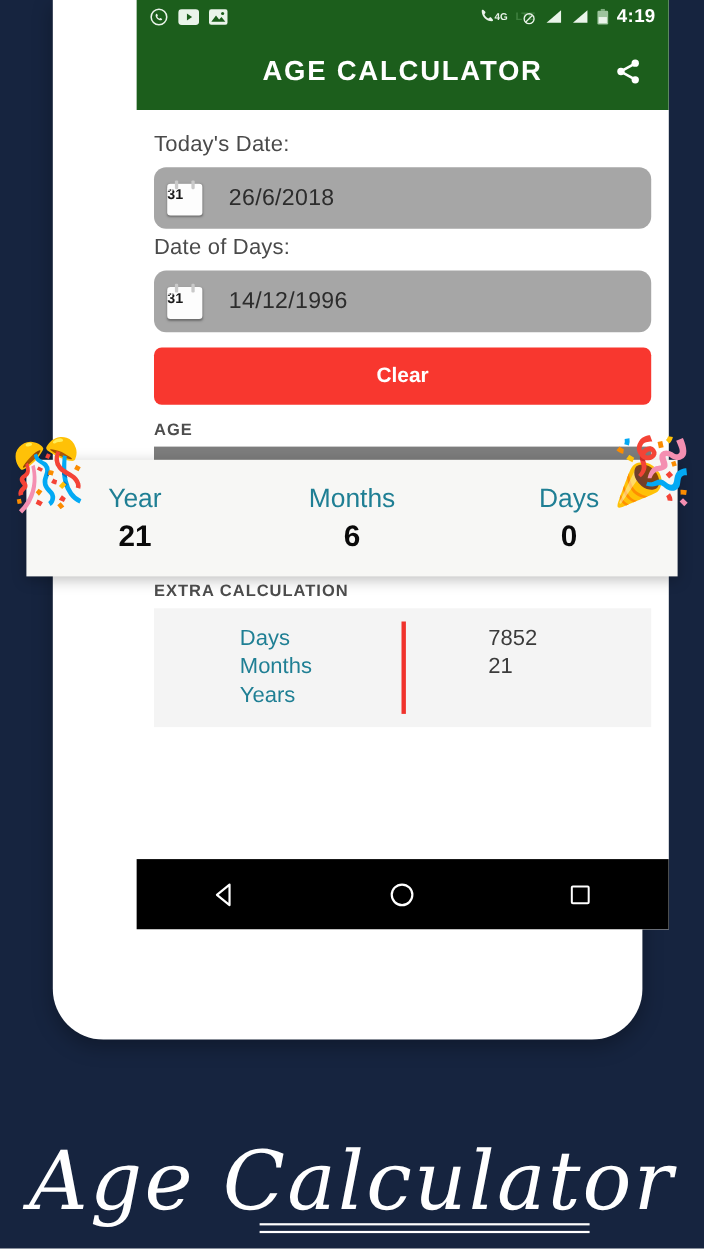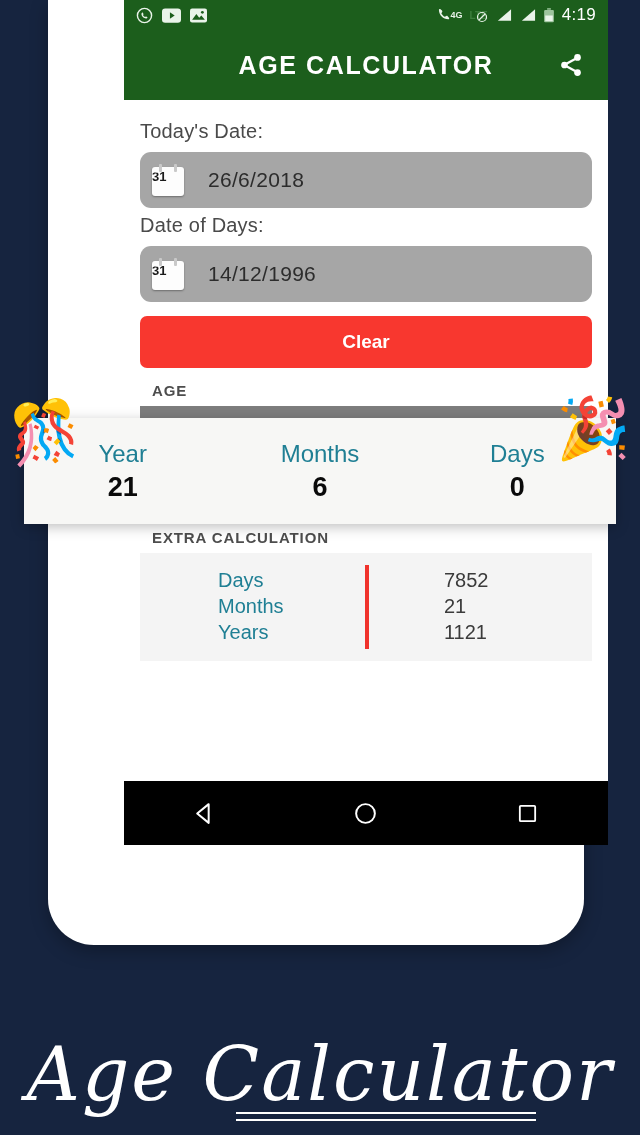--- a/index.html
+++ b/index.html
@@ -27,21 +27,21 @@
 
   
   #statusbar {
     height: 30px; background: #1c5e1c;
     display: flex; align-items: center;
     padding: 0 12px; color: #e8f2e8;
   }
   .sb-left { display: flex; align-items: center; gap: 9px; }
   .sb-right { display: flex; align-items: center; gap: 7px; margin-left: auto; }
   .sb-ico { display: inline-flex; align-items: center; justify-content: flex-end; }
-  .sb-time { font-size: 17px; font-weight: 400; letter-spacing: .3px; color: #ffffff; }
+  .sb-time { font-size: 17px; font-weight: 700; letter-spacing: .3px; color: #ffffff; }
   .net-lbl { font-size: 9px; font-weight: 700; }
   .lte-lbl { font-size: 10px; font-weight: 700; color: #3e7f3e; position: relative; }
 
   
   #appbar {
     height: 70px; background: #1c5e1c;
     display: flex; align-items: center; justify-content: center;
     position: relative;
   }
   #app-title {
@@ -91,21 +91,21 @@
   .act-btn {
     flex: 1; height: 52px; border:none; border-radius: 7px;
     color:#fff; font-size:19px; font-weight:700; cursor:pointer;
     font-family:"Liberation Sans", sans-serif;
   }
   #clear-button { background:#f8372f; }
   #calculate-button { background:#17ad32; }
 
   .section-head {
     font-size:15px; font-weight:800; color:#4d4d4d;
-    letter-spacing:.9px; margin: 14px 0 7px 12px;
+    letter-spacing:.9px; margin: 14px 0 7px 0;
   }
   #age-bar { height: 13px; background:#7d7d7d; width:100%; }
 
   
   #result-row {
     background:#f4f4f4; display:flex; height: 92px;
     align-items:center; margin-top: 4px;
   }
   .res-cell { flex:1; text-align:center; }
   .res-label { font-size:21px; color:#1f7f94; margin-bottom:5px; }
@@ -298,21 +298,20 @@
       <div id="extra-card">
         <div id="extra-divider"></div>
         <div id="extra-labels">
           <div class="ex-row">Days</div>
           <div class="ex-row">Months</div>
           <div class="ex-row">Years</div>
         </div>
         <div id="extra-values">
           <div class="ex-val">7852</div>
           <div class="ex-val">21</div>
-          <div class="ex-val">1121</div>
         </div>
       </div>
     </div>
 
     <div id="navbar">
       <span class="nav-btn">
         <svg width="25" height="25" viewBox="0 0 24 24">
           <path d="M16 3 L5 12 L16 21 Z" fill="none" stroke="#fff" stroke-width="1.9" stroke-linejoin="round"></path>
         </svg>
       </span>

